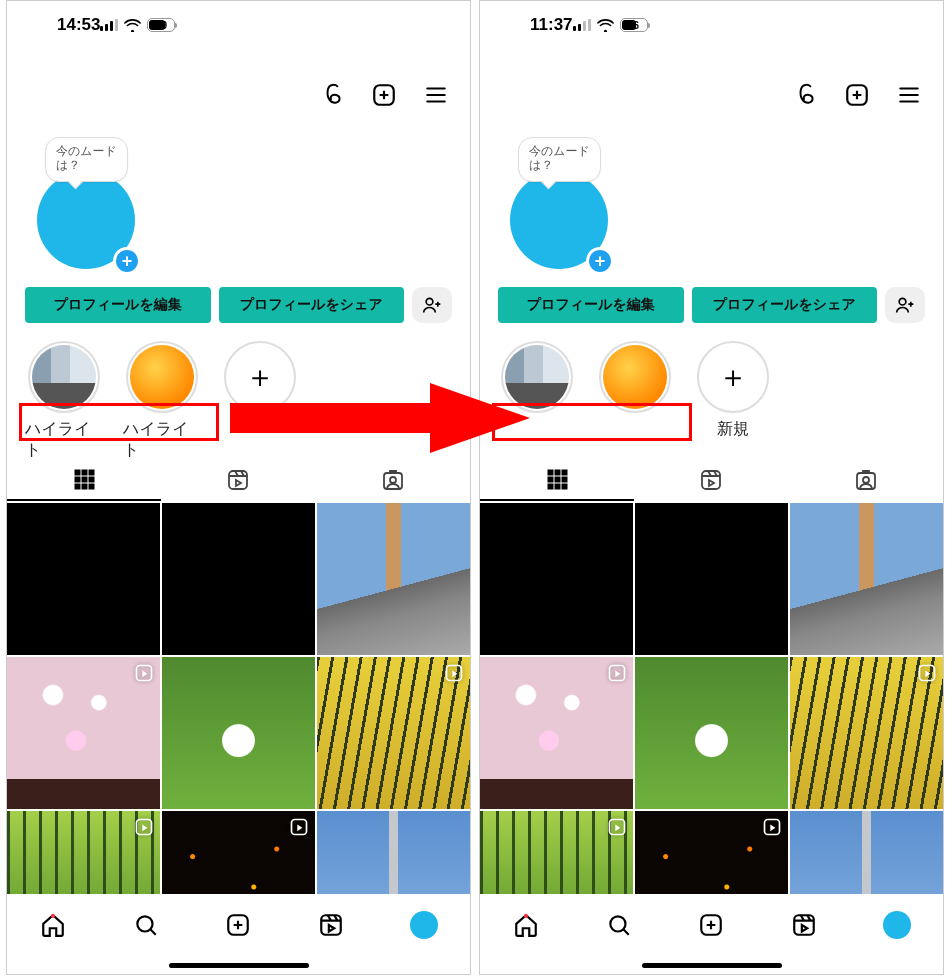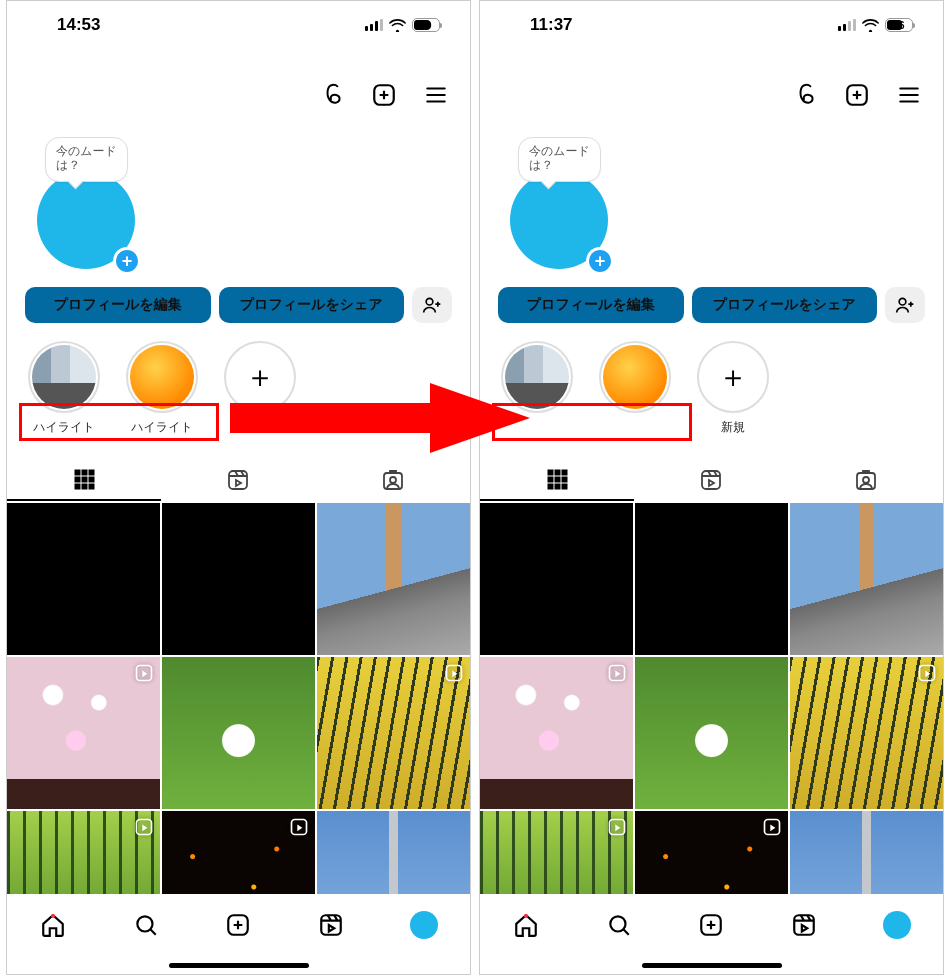--- a/index.html
+++ b/index.html
@@ -20,21 +20,20 @@
     background: #fff;
     overflow: hidden;
   }
   .phone.left { left: 6px; }
   .phone.right { left: 479px; }
 
   
   .statusbar {
     height: 48px;
     display: flex;
-    justify-content: space-between;
     align-items: center;
     padding: 0 30px 0 50px;
     font-size: 17px;
     font-weight: 600;
     color: #000;
   }
   .status-right { display: flex; align-items: center; gap: 6px; }
   .signal-bars { display:flex; align-items:flex-end; gap:2px; height:12px;}
   .signal-bars span{display:block;width:3px;background:#000;border-radius:1px;}
   .signal-bars .b1{height:5px;} .signal-bars .b2{height:7px;} .signal-bars .b3{height:10px;} .signal-bars .b4{height:12px;}
@@ -83,39 +82,39 @@
     position:absolute; right:-6px; bottom:-6px;
     width:28px;height:28px;border-radius:50%;
     background:#1fa1f1; border:3px solid #fff;
     display:flex;align-items:center;justify-content:center;
     color:#fff;font-size:18px;font-weight:700;line-height:1;
   }
 
   
   .btnrow { position:absolute; top:286px; left:18px; right:18px; display:flex; gap:8px; align-items:center;}
   .pillbtn {
-    flex:1; background:#0369a1; border-radius:10px; height:36px;
+    flex:1; background:#14b8a6; border-radius:4px; height:36px;
     display:flex; align-items:center; justify-content:center;
     font-size:14px; font-weight:600; color:#111;
   }
   .addfriend {
     width:40px; height:36px; background:#efefef; border-radius:10px;
     display:flex; align-items:center; justify-content:center; flex:none;
   }
 
   
   .hl-row { position:absolute; top:340px; left:18px; display:flex; gap:20px; }
   .hl { display:flex; flex-direction:column; align-items:center; gap:6px; width:78px;}
   .hl-circ {
     width:72px;height:72px;border-radius:50%;
     border:2px solid #ddd; background:#fff;
     display:flex;align-items:center;justify-content:center;
     overflow:hidden;
   }
-  .hl-label { font-size:12px; color:#222; }
+  .hl-label { font-size:16px; color:#222; }
   .hl .plus{font-size:30px;color:#000;font-weight:300;}
   .hl-city{
     width:64px;height:64px;border-radius:50%;
     background:
       linear-gradient(to top,#555 0%,#555 40%,transparent 40%),
       linear-gradient(to right,#8aa0b0 0,#8aa0b0 30%,#bcc8d3 30%,#bcc8d3 60%,#dde5ec 60%),
       #a4b5c4;
   }
   .hl-orange{
     width:64px;height:64px;border-radius:50%;

